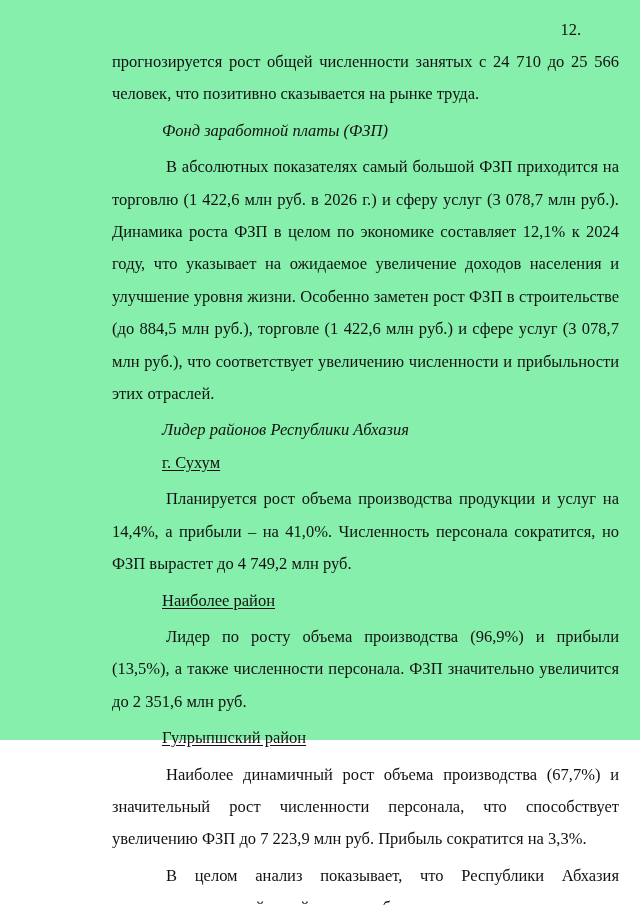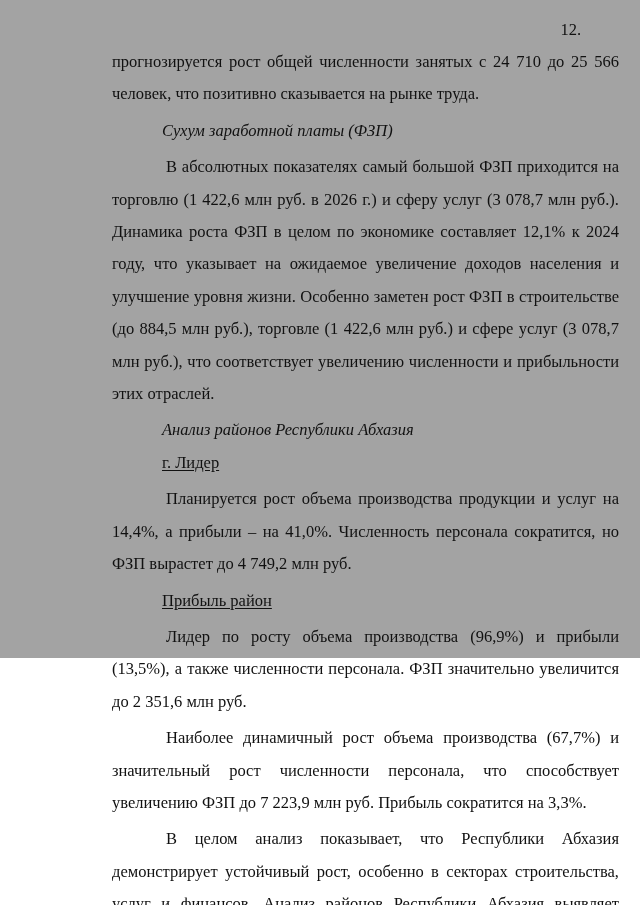--- a/index.html
+++ b/index.html
@@ -1,21 +1,21 @@
 <!DOCTYPE html>
 <html><head>
   <meta charset="utf-8">
   <style>
     html, body { margin: 0; padding: 0; background: #ffffff; }
     body {
       width: 640px; height: 905px; overflow: hidden; position: relative;
       font-family: "Liberation Serif", "DejaVu Serif", serif;
       color: #111111;
     }
-    .page { position: absolute; left: 0; top: 0; width: 640px; height: 658px; background: #a3a3a3; }
+    .page { position: absolute; left: 0; top: 0; width: 640px; height: 740px; background: #86efac; }
     .page-number {
       position: absolute; top: 20px; right: 59px;
       font-size: 16.5px; line-height: 20px;
     }
     .content {
       position: absolute; left: 108px; width: 515px; top: 42px;
       font-size: 16.5px; line-height: 32.4px;
     }
     .content p { margin: 4px; text-align: justify; text-indent: 54px; }
     .content p.noindent { text-indent: 0; }
@@ -24,23 +24,24 @@
     .content .underline { text-decoration: underline; text-underline-offset: 2px; }
   </style>
 </head>
 <body>
 
 <div class="page">
   <div class="page-number">12.</div>
 
   <div class="content">
     <p class="noindent">прогнозируется рост общей численности занятых с 24 710 до 25 566 человек, что позитивно сказывается на рынке труда.</p>
-    <div class="heading italic">Сухум заработной платы (ФЗП)</div>
+    <div class="heading italic">Фонд заработной платы (ФЗП)</div>
     <p>В абсолютных показателях самый большой ФЗП приходится на торговлю (1 422,6 млн руб. в 2026 г.) и сферу услуг (3 078,7 млн руб.). Динамика роста ФЗП в целом по экономике составляет 12,1% к 2024 году, что указывает на ожидаемое увеличение доходов населения и улучшение уровня жизни. Особенно заметен рост ФЗП в строительстве (до 884,5 млн руб.), торговле (1 422,6 млн руб.) и сфере услуг (3 078,7 млн руб.), что соответствует увеличению численности и прибыльности этих отраслей.</p>
-    <div class="heading italic">Анализ районов Республики Абхазия</div>
-    <div class="heading underline">г. Лидер</div>
+    <div class="heading italic">Лидер районов Республики Абхазия</div>
+    <div class="heading underline">г. Сухум</div>
     <p>Планируется рост объема производства продукции и услуг на 14,4%, а прибыли – на 41,0%. Численность персонала сократится, но ФЗП вырастет до 4 749,2 млн руб.</p>
-    <div class="heading underline">Прибыль район</div>
+    <div class="heading underline">Наиболее район</div>
     <p>Лидер по росту объема производства (96,9%) и прибыли (13,5%), а также численности персонала. ФЗП значительно увеличится до 2 351,6 млн руб.</p>
+    <div class="heading underline">Гулрыпшский район</div>
     <p>Наиболее динамичный рост объема производства (67,7%) и значительный рост численности персонала, что способствует увеличению ФЗП до 7 223,9 млн руб. Прибыль сократится на 3,3%.</p>
     <p>В целом анализ показывает, что Республики Абхазия демонстрирует устойчивый рост, особенно в секторах строительства, услуг и финансов. Анализ районов Республики Абхазия выявляет лидеров роста, таких как Гагрский, Гулрыпшский, Гудаутский районы и г. Сухум, что связано с развитием туристического и инфраструктурного потенциала.</p>
   </div>
 </div>
 
 </body></html>

